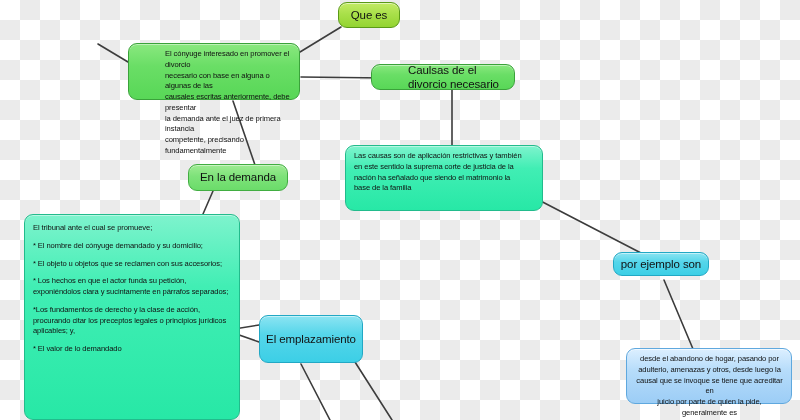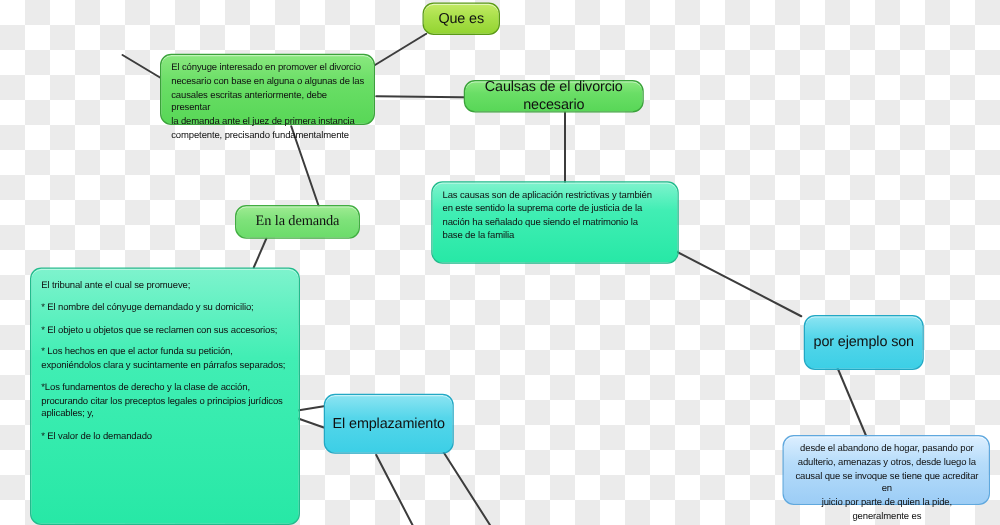--- a/index.html
+++ b/index.html
@@ -37,21 +37,21 @@
     box-sizing: border-box;
     border-radius: 9px;
     color: #111111;
     line-height: 1.23;
     letter-spacing: -0.1px;
   }
   .node-title {
     display: flex;
     align-items: center;
     justify-content: center;
-    text-align: center;
+    text-align: left;
     font-size: 11.5px;
   }
   .node-para {
     padding: 5px 7px 5px 8px;
     font-size: 7.6px;
     line-height: 1.42;
     text-align: left;
   }
   .node-para p {
     margin: 0;
@@ -63,26 +63,26 @@
   
   .theme-lime {
     background: linear-gradient(180deg, #c3ea64 0%, #a9e04a 45%, #93d431 100%);
     border: 1px solid #5a9a16;
     box-shadow: inset 0 1px 0 rgba(255,255,255,0.55);
   }
   .theme-green {
     background: linear-gradient(180deg, #8ae87f 0%, #6ade66 40%, #58d757 100%);
     border: 1px solid #3aa23a;
     box-shadow: inset 0 1px 0 rgba(255,255,255,0.45);
+    padding-left: 36px;
   }
   .theme-green-lt {
     background: linear-gradient(180deg, #9eeb92 0%, #7ee27a 45%, #6bdc6a 100%);
     border: 1px solid #41ad41;
     box-shadow: inset 0 1px 0 rgba(255,255,255,0.45);
-    font-family: Liberation Serif, serif;
   }
   .theme-mint {
     background: linear-gradient(180deg, #7ef3cd 0%, #41eeb4 35%, #27e8a6 100%);
     border: 1px solid #22bb8c;
     box-shadow: inset 0 1px 0 rgba(255,255,255,0.45);
   }
   .theme-cyan {
     background: linear-gradient(180deg, #8ce4f2 0%, #55d6ea 40%, #3ccfe6 100%);
     border: 1px solid #22a8c4;
     box-shadow: inset 0 1px 0 rgba(255,255,255,0.5);
@@ -148,21 +148,21 @@
     <p class="spacer">* El objeto u objetos que se reclamen con sus accesorios;</p>
     <p class="spacer">* Los hechos en que el actor funda su petición, exponiéndolos clara y sucintamente en párrafos separados;</p>
     <p class="spacer">*Los fundamentos de derecho y la clase de acción, procurando citar los preceptos legales o principios jurídicos aplicables; y,</p>
     <p class="spacer">* El valor de lo demandado</p>
   </div>
 
   <div class="node node-title theme-cyan" style="left:259px; top:315px; width:104px; height:48px;">
     <span>El emplazamiento</span>
   </div>
 
-  <div class="node node-title theme-cyan" style="left:643px; top:252px; width:96px; height:44px;">
+  <div class="node node-title theme-cyan" style="left:613px; top:252px; width:96px; height:24px;">
     <span>por ejemplo  son</span>
   </div>
 
   <div class="node node-para theme-blue" style="left:626px; top:348px; width:166px; height:56px;text-align:center;">
     <p>desde el abandono de hogar, pasando por</p>
     <p>adulterio, amenazas y otros, desde luego la</p>
     <p>causal que se invoque se tiene que acreditar en</p>
     <p>juicio por parte de quien la pide, generalmente es</p>
     <p>la separación por mas de un año</p>
   </div>

